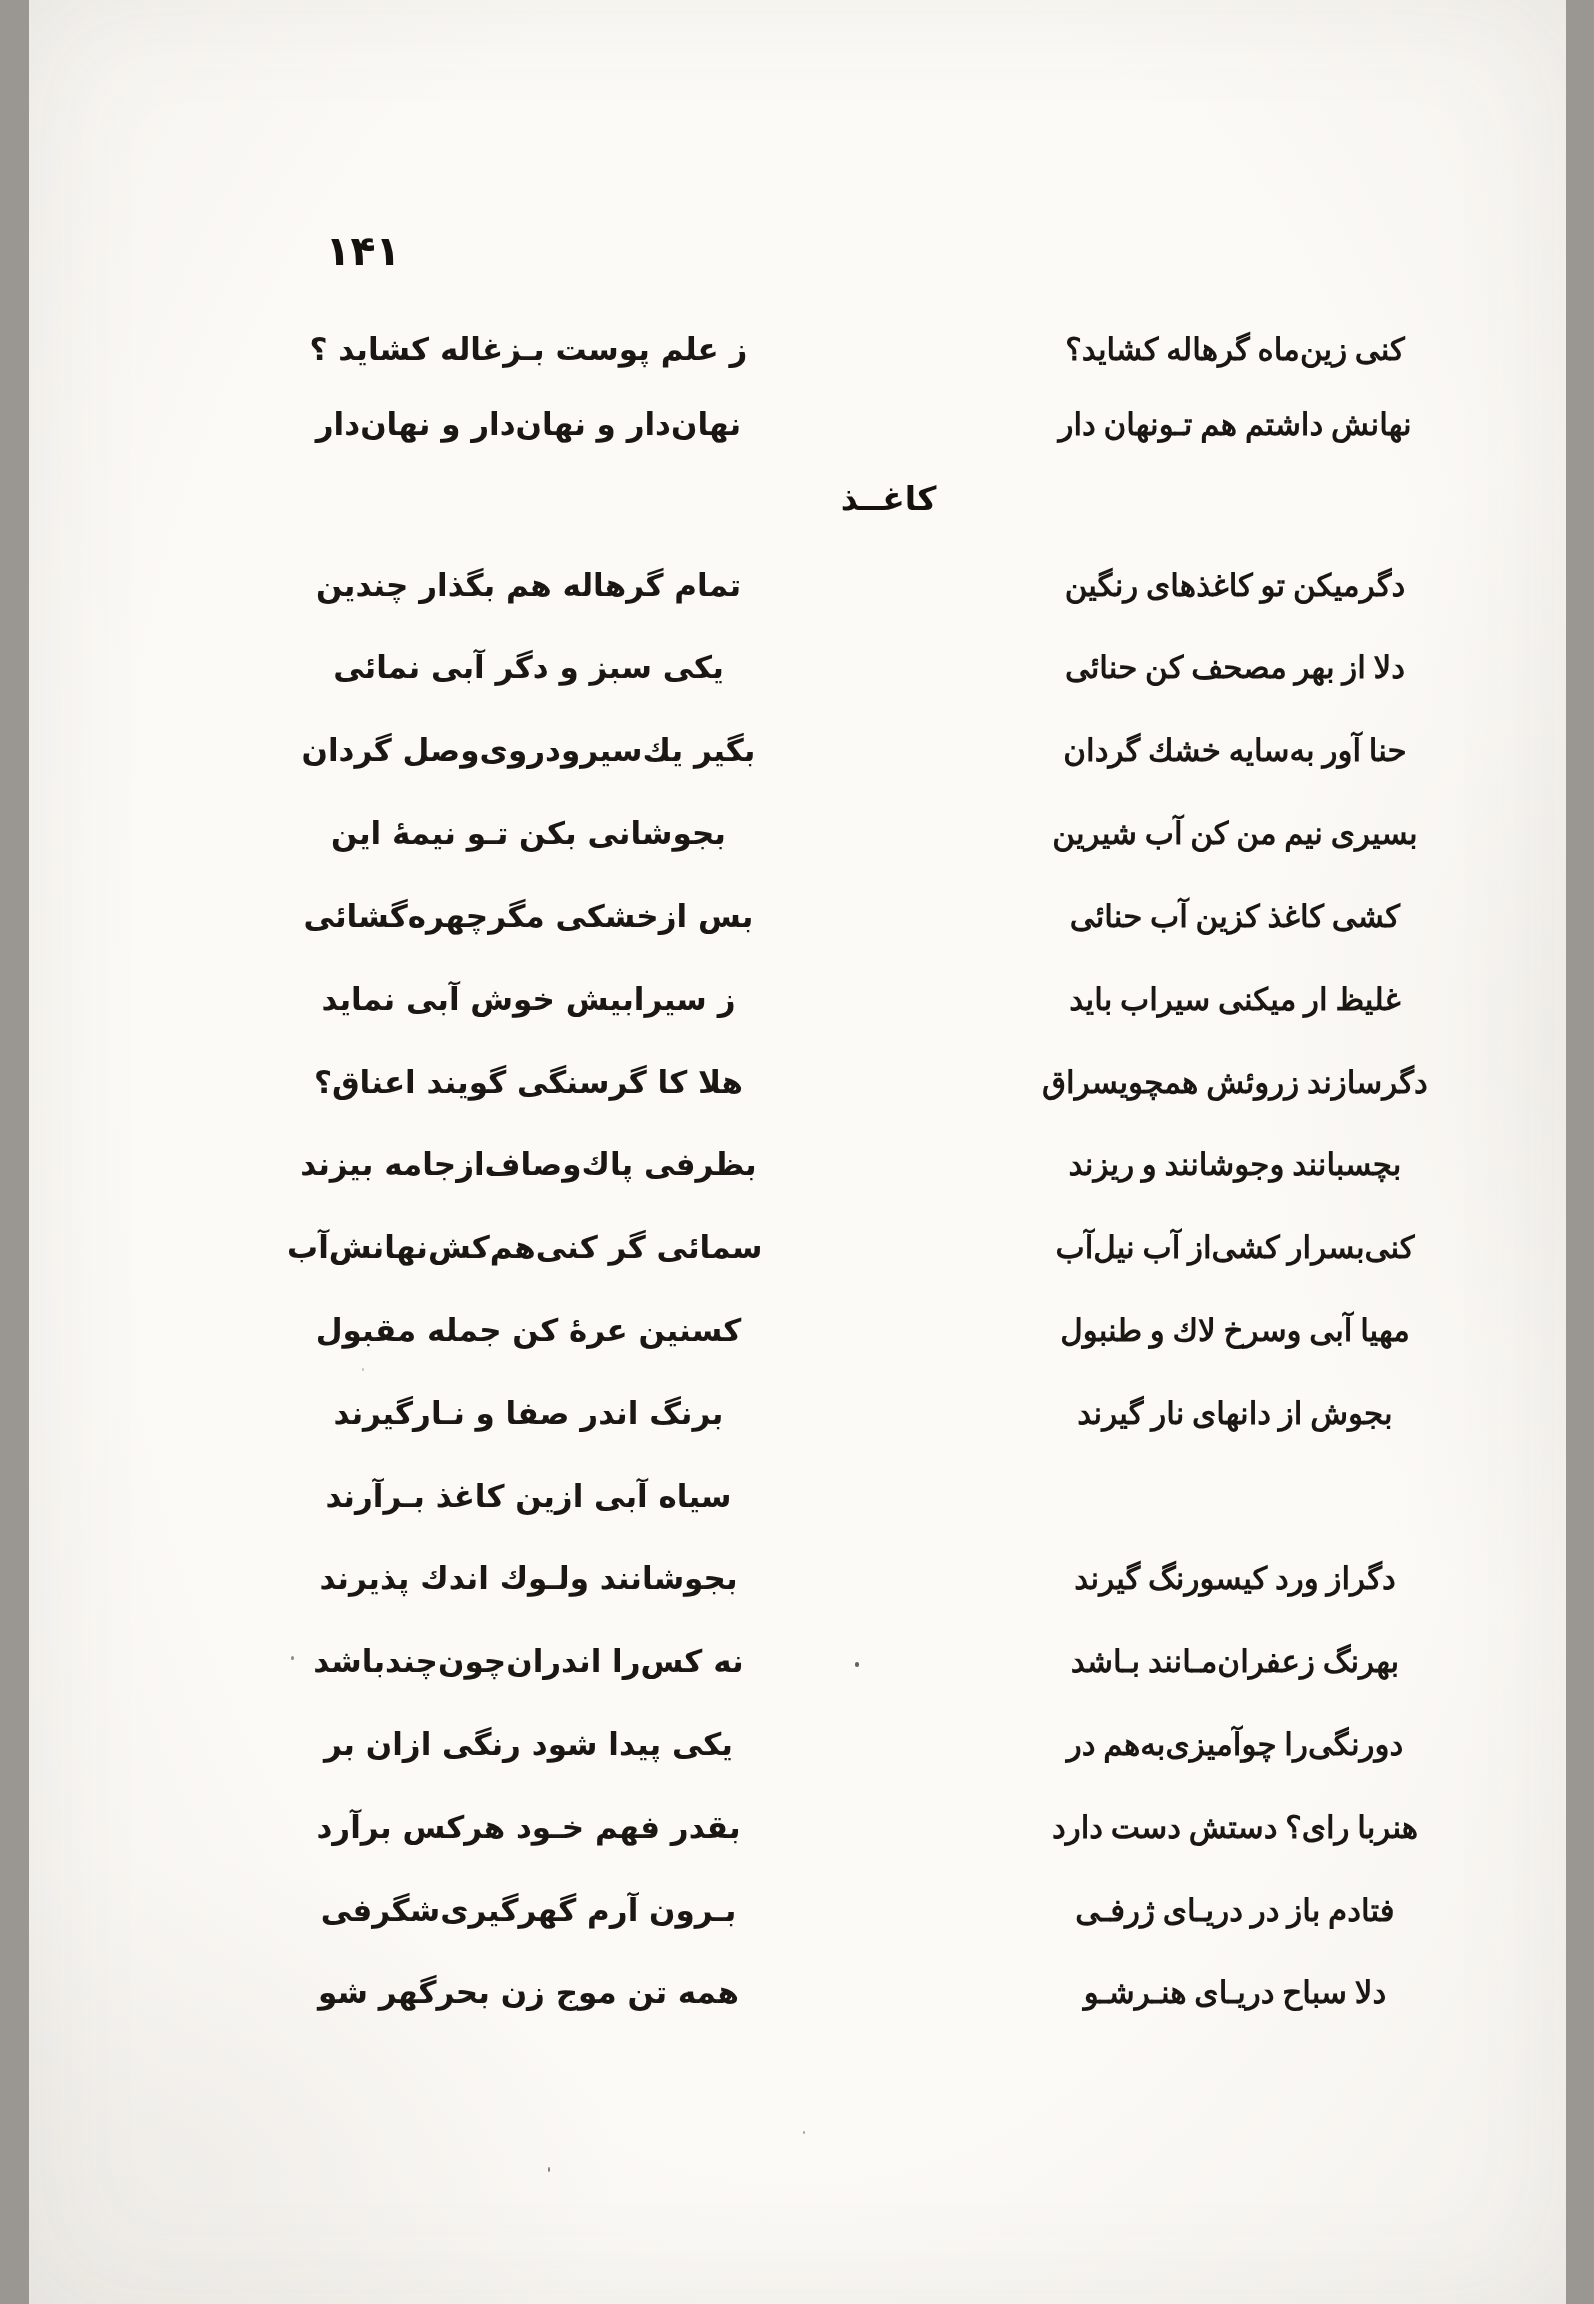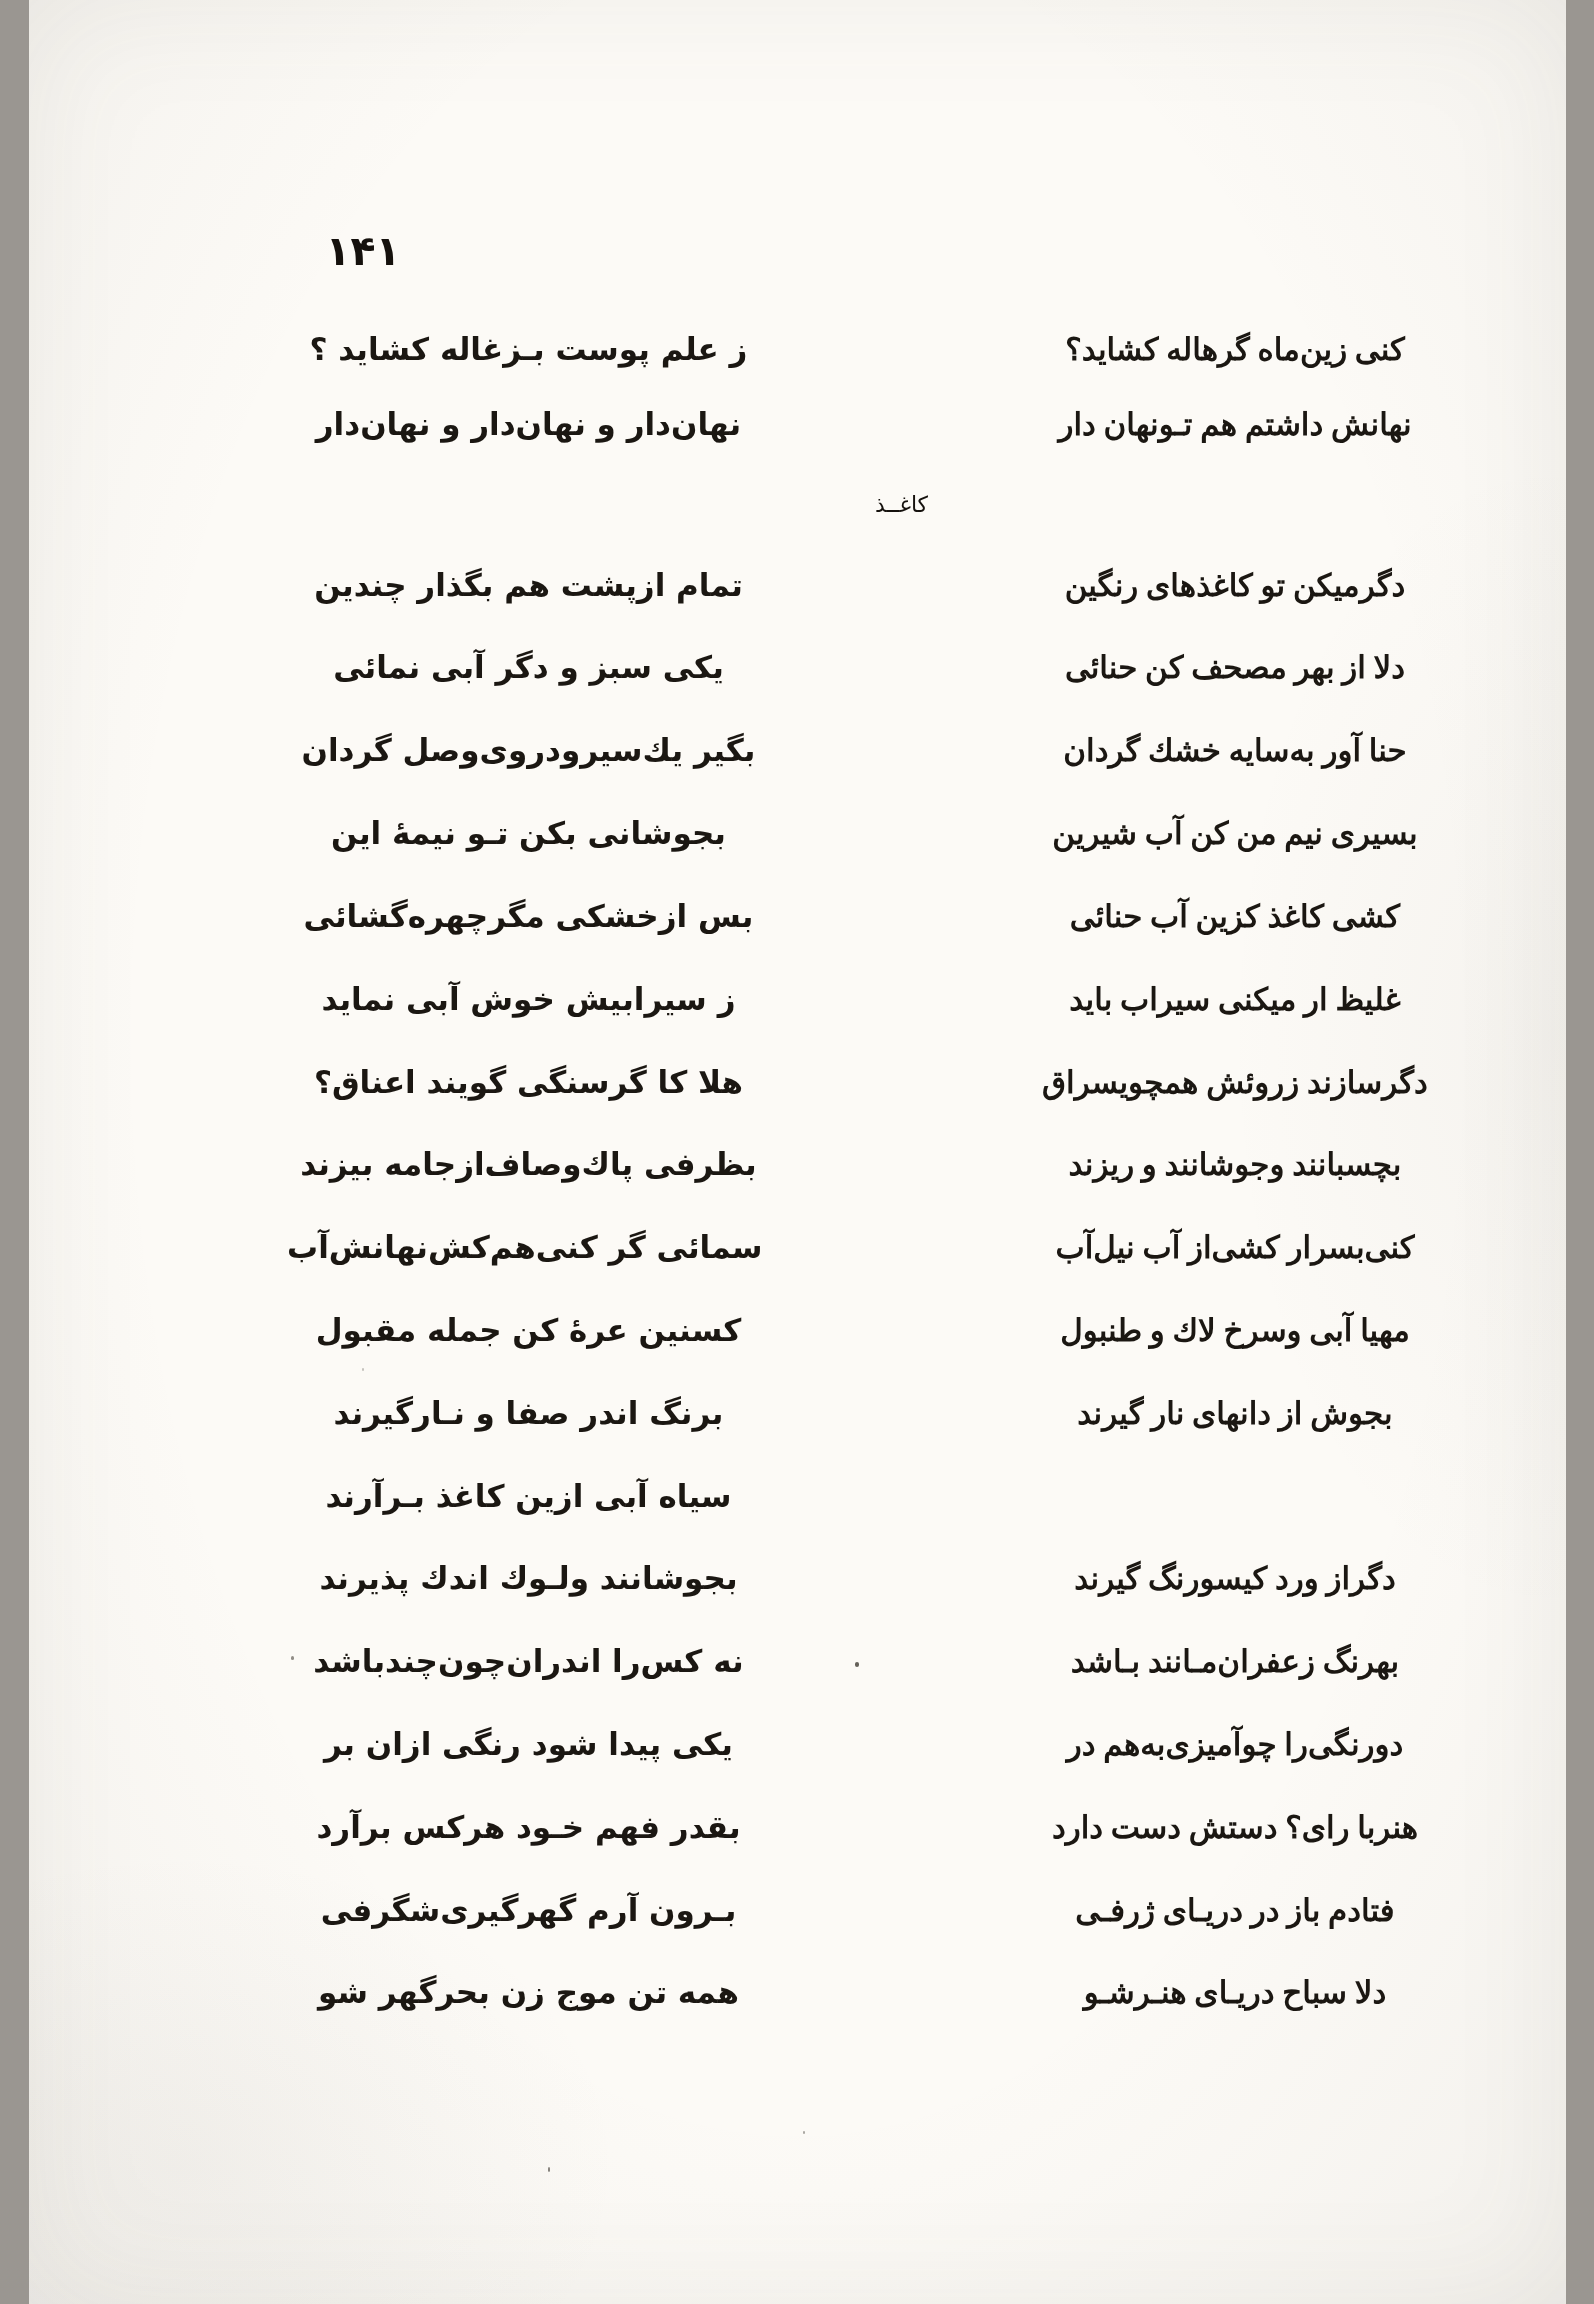--- a/index.html
+++ b/index.html
@@ -30,23 +30,23 @@
     font-weight: bold;
     direction: rtl;
     letter-spacing: 1.8px;
     color: #15110d;
   }
   .section-title {
     position: absolute;
     top: 479px;
     left: 860px;
     transform: translateX(-50%);
-    margin: 13px;
-    font-size: 22px;
-    font-weight: normal;
+    margin: 0;
+    font-size: 33px;
+    font-weight: bold;
     direction: rtl;
     white-space: nowrap;
     color: #15110d;
   }
   .verse-row {
     position: absolute;
     left: 0;
     width: 1595px;
     height: 50px;
   }
@@ -83,21 +83,21 @@
   </div>
   <div class="verse-row" style="top:401px">
     <span class="hemi first">نهانش داشتم هم تـونهان دار</span>
     <span class="hemi second">نهان‌دار و نهان‌دار و نهان‌دار</span>
   </div>
 
   <h2 class="section-title">کاغــذ</h2>
 
   <div class="verse-row" style="top:562px">
     <span class="hemi first">دگرمیکن تو کاغذهای رنگین</span>
-    <span class="hemi second">تمام ازپشت هم بگذار چندین</span>
+    <span class="hemi second">تمام گرهاله هم بگذار چندین</span>
   </div>
   <div class="verse-row" style="top:644px">
     <span class="hemi first">دلا از بهر مصحف کن حنائی</span>
     <span class="hemi second">یکی سبز و دگر آبی نمائی</span>
   </div>
   <div class="verse-row" style="top:727px">
     <span class="hemi first">حنا آور به‌سایه خشك گردان</span>
     <span class="hemi second">بگیر یك‌سیرودروی‌وصل گردان</span>
   </div>
   <div class="verse-row" style="top:810px">

